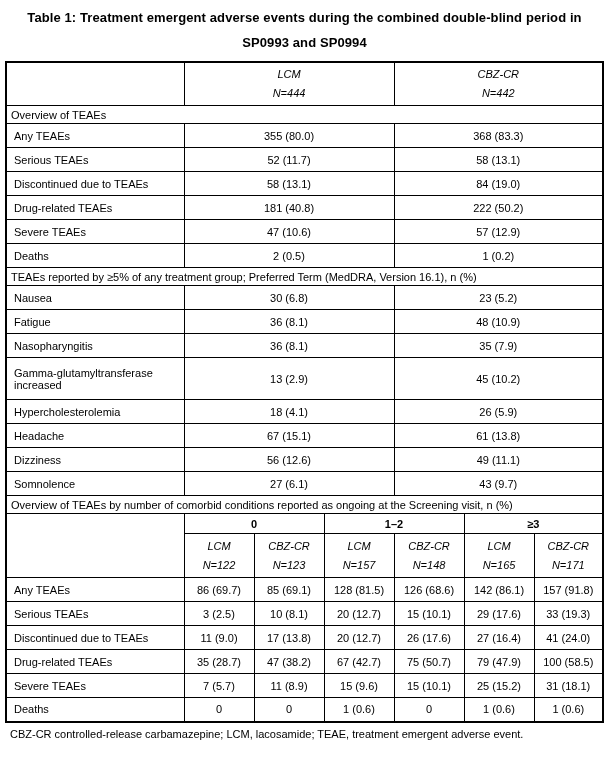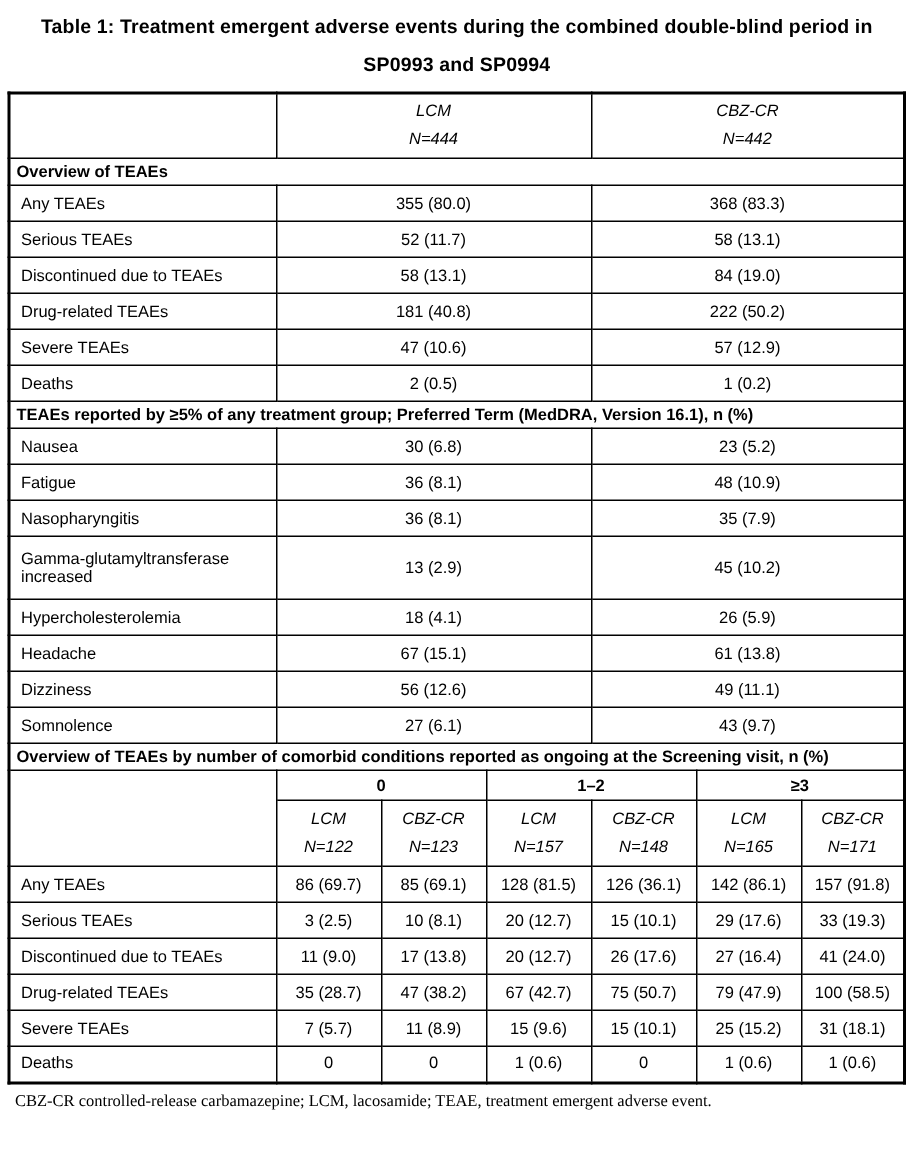--- a/index.html
+++ b/index.html
@@ -8,26 +8,26 @@
   .title { font-size:13px; font-weight:bold; line-height:25px;
            margin:5px 4px 6px 4px; letter-spacing:0.1px;text-align:center; }
   table { border-collapse:collapse; table-layout:fixed; width:597px;
           margin-left:5px; border:2px solid #000; }
   td { border:1px solid #000; font-size:11px; vertical-align:middle;
        overflow:hidden; }
   .c-lbl { text-align:left; padding:2px 4px 2px 7px;margin-left:31px; }
   .c-val { text-align:center; padding:2px 1px; }
   tr.hdr-row td { height:38px; }
   .two-line span { display:block; line-height:19px;font-style:italic; }
-  tr.sech td { height:18px; font-weight:bold; padding:1px 4px; font-size:11px; }
+  tr.sech td { height:18px; font-weight:normal; padding:1px 4px; font-size:11px; }
   tr.r td { height:24px; }
   tr.r-tall td { height:42px; }
   tr.grp td { height:20px; font-weight:bold; }
   tr.subh td { height:44px; }
-  .footnote { font-size:11px; margin:5px 4px 0 10px;font-family:Liberation Serif, serif; }
+  .footnote { font-size:11px; margin:5px 4px 0 10px; }
 </style>
 </head>
 <body>
 
 <div class="title">Table 1: Treatment emergent adverse events during the combined double-blind period in SP0993 and SP0994</div>
 
 <table>
   <colgroup>
     <col style="width:178px">
     <col style="width:70px">
@@ -162,21 +162,21 @@
     <td class="c-val two-line">
       <span>CBZ-CR</span>
       <span>N=171</span>
     </td>
   </tr>
   <tr class="r">
     <td class="c-lbl">Any TEAEs</td>
     <td class="c-val">86 (69.7)</td>
     <td class="c-val">85 (69.1)</td>
     <td class="c-val">128 (81.5)</td>
-    <td class="c-val">126 (36.1)</td>
+    <td class="c-val">126 (68.6)</td>
     <td class="c-val">142 (86.1)</td>
     <td class="c-val">157 (91.8)</td>
   </tr>
   <tr class="r">
     <td class="c-lbl">Serious TEAEs</td>
     <td class="c-val">3 (2.5)</td>
     <td class="c-val">10 (8.1)</td>
     <td class="c-val">20 (12.7)</td>
     <td class="c-val">15 (10.1)</td>
     <td class="c-val">29 (17.6)</td>

